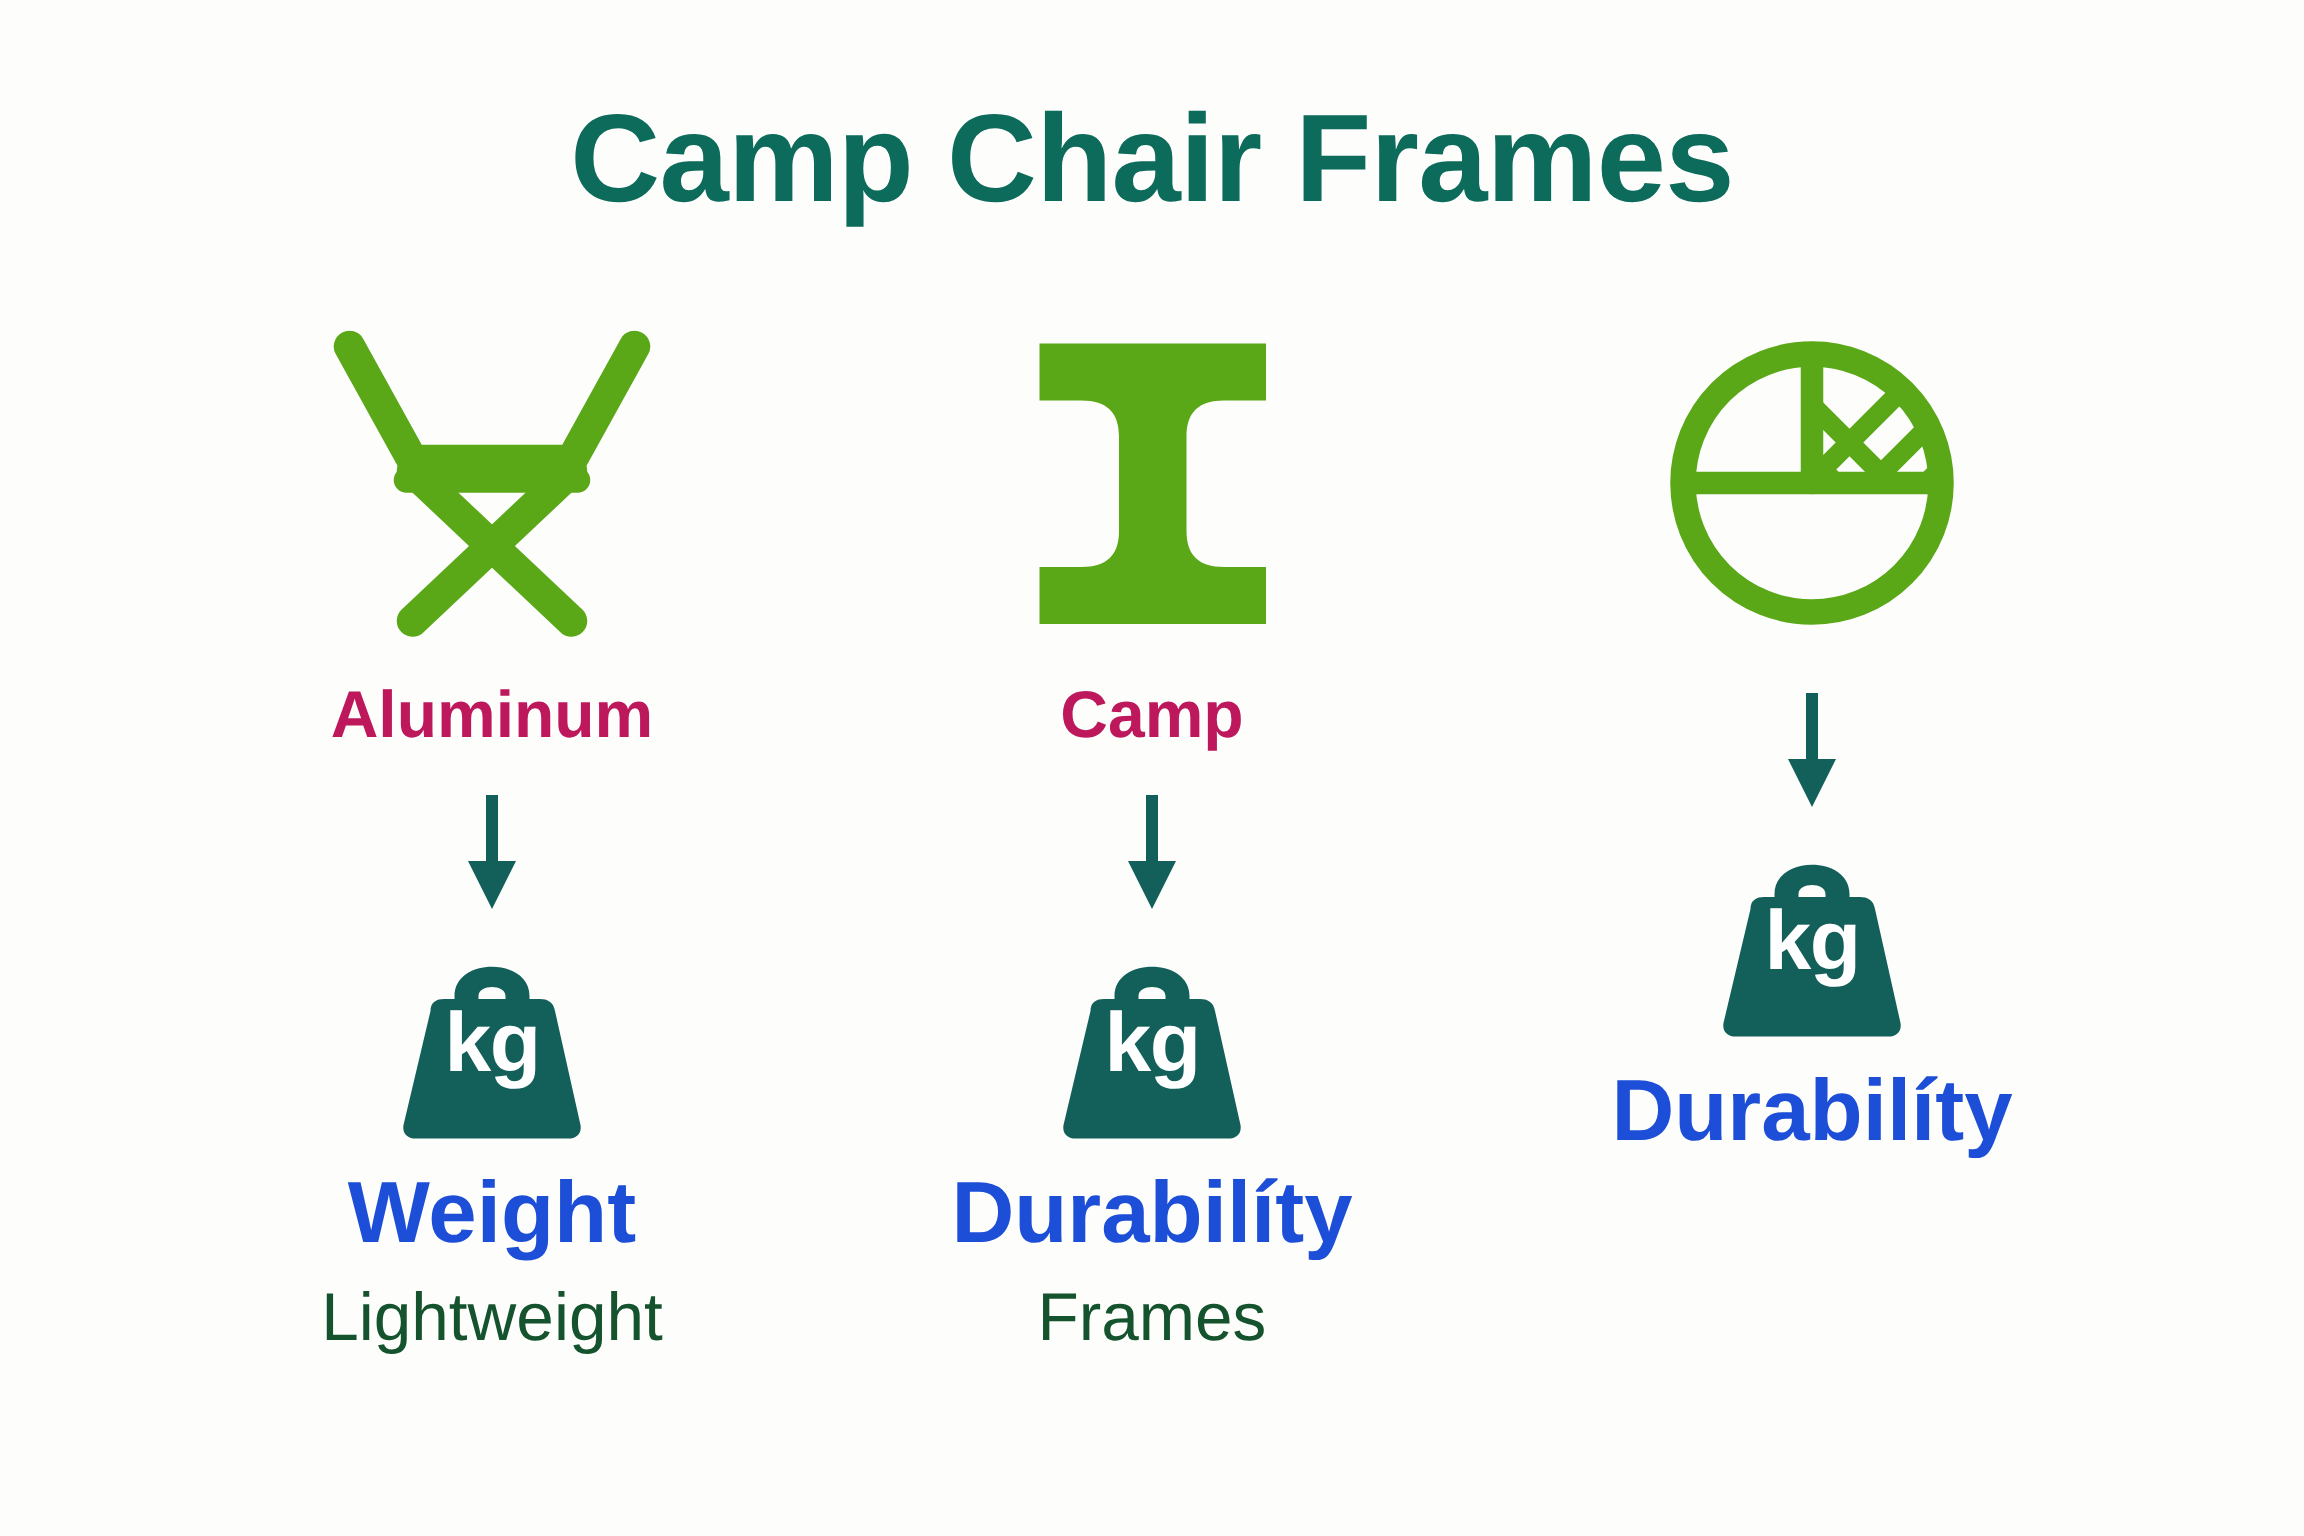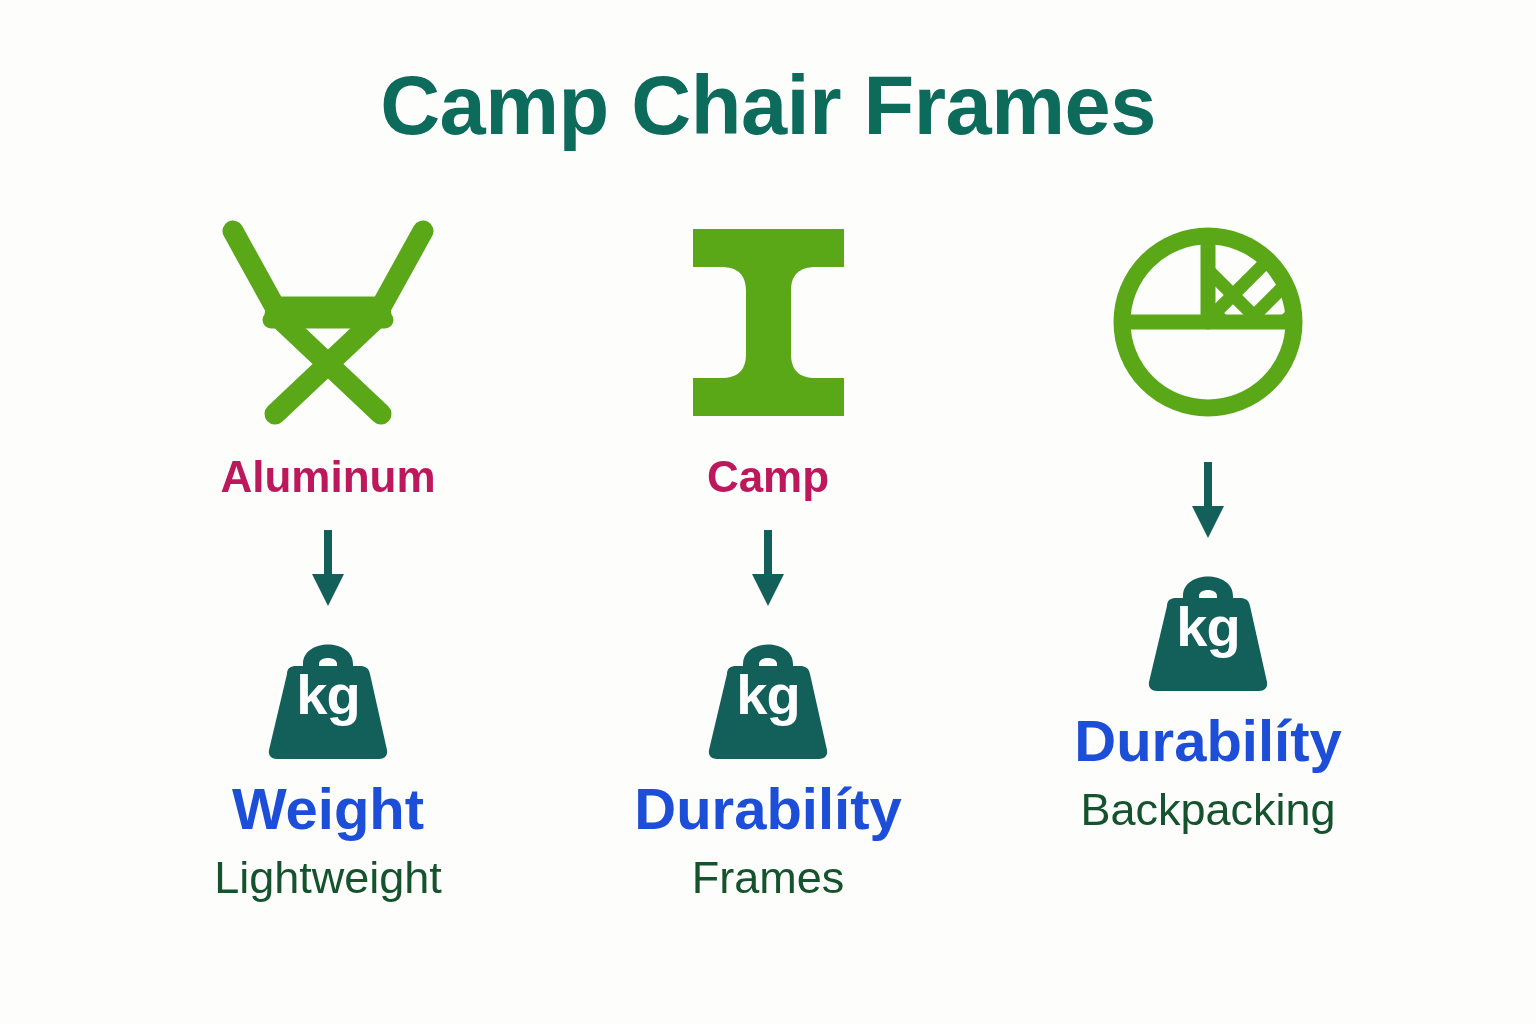--- a/index.html
+++ b/index.html
@@ -224,17 +224,16 @@
 
       <div class="weight-icon">
         <svg width="130" height="145" viewBox="0 0 130 145" xmlns="http://www.w3.org/2000/svg">
           <path d="M40 48 C40 22, 90 22, 90 48 L90 62 L74 62 L74 48 C74 40, 56 40, 56 48 L56 62 L40 62 Z" fill="#13605a"></path>
           <path d="M24 58 C24 52, 28 50, 33 50 L97 50 C102 50, 106 52, 107 58 L124 134 C125 140, 121 143, 116 143 L14 143 C9 143, 5 140, 6 134 Z" fill="#13605a"></path>
         </svg>
         <span class="kg-text">kg</span>
       </div>
 
       <div class="attribute-label">Durabilíty</div>
-      <div class="caption">Backpacking</div>
     </div>
 
   </div>
 </div>
 
 </body></html>

